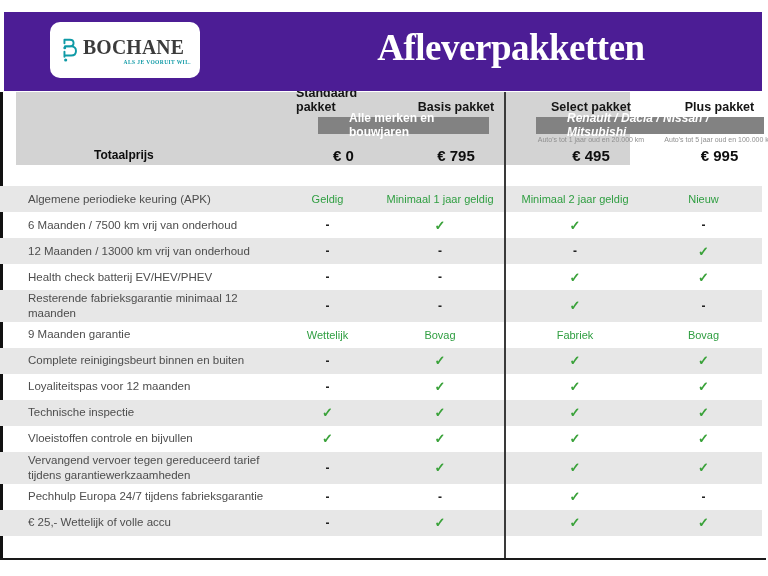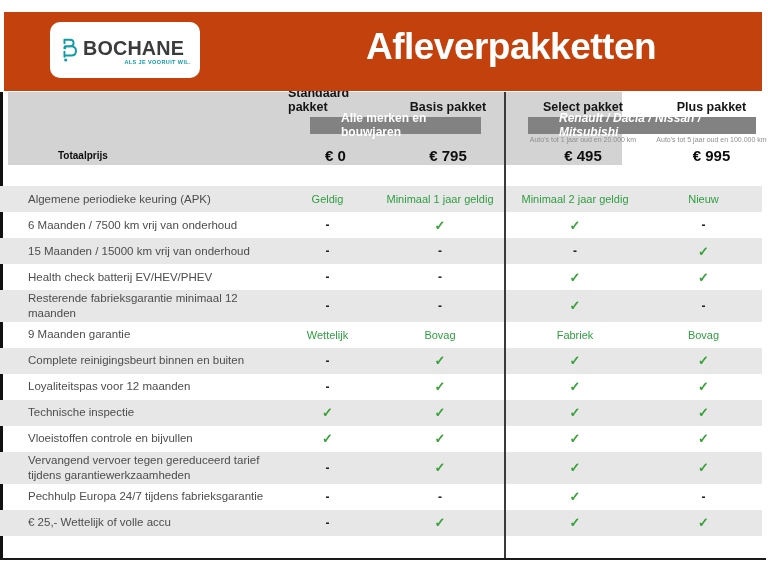--- a/index.html
+++ b/index.html
@@ -8,51 +8,51 @@
     position:relative; width:768px; height:576px; background:#ffffff;
     font-family:"Liberation Sans", sans-serif; overflow:hidden;
   }
 
   
   .left-line   { position:absolute; left:0;  top:92px;  width:3px;  height:467px; background:#111; z-index:0; }
   .divider     { position:absolute; left:504px; top:92px; width:2px; height:467px; background:#3a3a3a; z-index:6; }
   .bottom-line { position:absolute; left:0; top:558px; width:766px; height:2px; background:#1a1a1a; z-index:6; }
 
   
-  .teal-band { position:absolute; left:4px; top:12px; width:758px; height:79px; background:#c2410c; z-index:2; }
+  .teal-band { position:absolute; left:4px; top:12px; width:758px; height:79px; background:#4c1d95; z-index:2;font-family:Liberation Serif, serif; }
   .page-title {
     position:absolute; left:256px; right:0; top:14px; text-align:center;
     color:#ffffff; font-size:37px; font-weight:800; letter-spacing:-0.5px;
   }
   .logo-box {
     position:absolute; left:46px; top:10px; width:150px; height:56px;
     background:#ffffff; border-radius:10px; display:flex; align-items:center;
     padding:0 9px; gap:5px;
   }
   .logo-text { display:flex; flex-direction:column; align-items:flex-end; }
   .logo-name { font-size:21px; font-weight:700; color:#3b3b3b; letter-spacing:0.2px; transform:scaleX(0.94); transform-origin:left; }
   .logo-tagline { font-size:5.5px; font-weight:700; color:#0f9aa6; letter-spacing:0.4px; margin-top:-1px; }
 
   
   .header-band {
-    position:absolute; left:8px; top:92px; width:614px; height:73px; background:#d3d3d3; z-index:1;
+    position:absolute; left:16px; top:92px; width:614px; height:73px; background:#d3d3d3; z-index:1;
     display:grid;
     grid-template-columns:280px 95px 130px 140px 117px;
     grid-template-rows:24px 18px 11px 20px;
   }
   .pkg-name { display:flex; align-items:flex-end; justify-content:center; font-size:12.5px; font-weight:700; color:#151515; padding-bottom:2px; }
   .banner {
     background:#828282; color:#ffffff; font-weight:700; font-size:12px;
     display:flex; align-items:center; justify-content:center; align-self:center; height:17px;padding-left:31px;
   }
   .banner-left  { grid-column:2/4; margin:0 32px 0 22px; }
   .banner-right { grid-column:4/6; margin:0 14px 0 15px; }
   .pkg-note { grid-row:3; display:flex; align-items:center; justify-content:center; font-size:7px; color:#8f8f8f; }
   .note-3 { grid-column:4; } .note-4 { grid-column:5; }
-  .total-label { grid-row:4; grid-column:1; font-size:10px; font-weight:700; color:#0d0d0d; padding-left:50px; display:flex; align-items:center; }
+  .total-label { grid-row:4; grid-column:1; font-size:12px; font-weight:700; color:#0d0d0d; padding-left:78px; display:flex; align-items:center; }
   .pkg-price { grid-row:4; display:flex; align-items:center; justify-content:center; font-size:15px; font-weight:700; color:#0d0d0d; }
   .price-0 { grid-column:2; } .price-1 { grid-column:3; } .price-2 { grid-column:4; } .price-3 { grid-column:5; }
 
   
   .rows { position:absolute; left:0; top:186px; width:762px; z-index:1; }
   .trow {
     display:grid; grid-template-columns:280px 95px 130px 140px 117px;
     align-items:center; min-height:26px; padding:1px 0;
   }
   .trow.striped { background:#e7e7e7; }
@@ -118,21 +118,21 @@
         <div class="cell val word">Nieuw</div>
       </div>
       <div class="trow plain">
         <div class="cell feature">6 Maanden / 7500 km vrij van onderhoud</div>
         <div class="cell val dash">-</div>
         <div class="cell val check">✓</div>
         <div class="cell val check">✓</div>
         <div class="cell val dash">-</div>
       </div>
       <div class="trow striped">
-        <div class="cell feature">15 Maanden / 15000 km vrij van onderhoud</div>
+        <div class="cell feature">12 Maanden / 13000 km vrij van onderhoud</div>
         <div class="cell val dash">-</div>
         <div class="cell val dash">-</div>
         <div class="cell val dash">-</div>
         <div class="cell val check">✓</div>
       </div>
       <div class="trow plain">
         <div class="cell feature">Health check batterij EV/HEV/PHEV</div>
         <div class="cell val dash">-</div>
         <div class="cell val dash">-</div>
         <div class="cell val check">✓</div>

